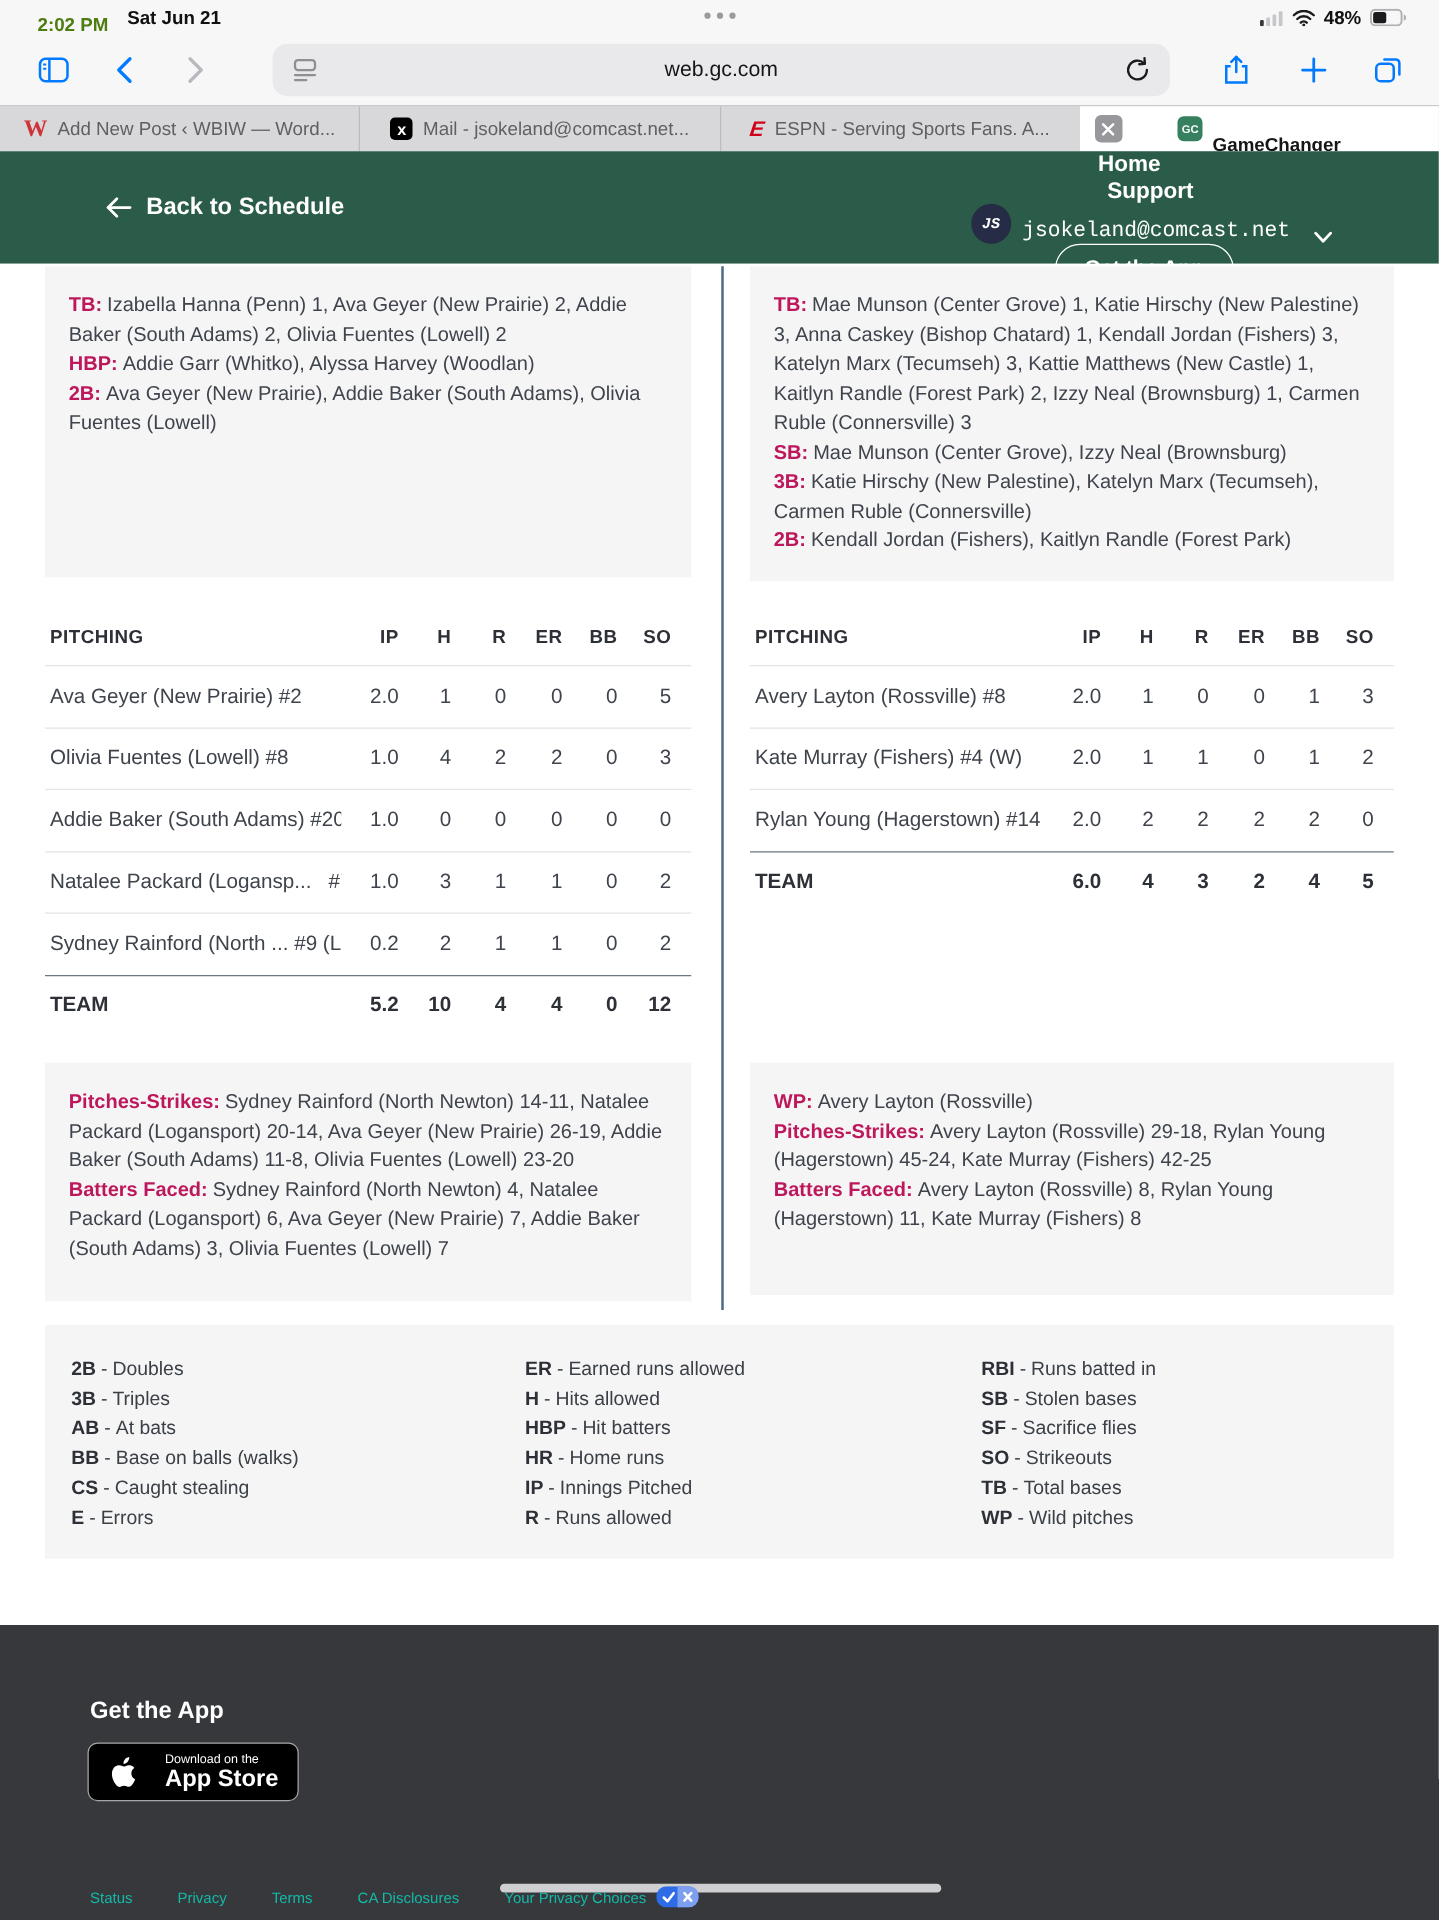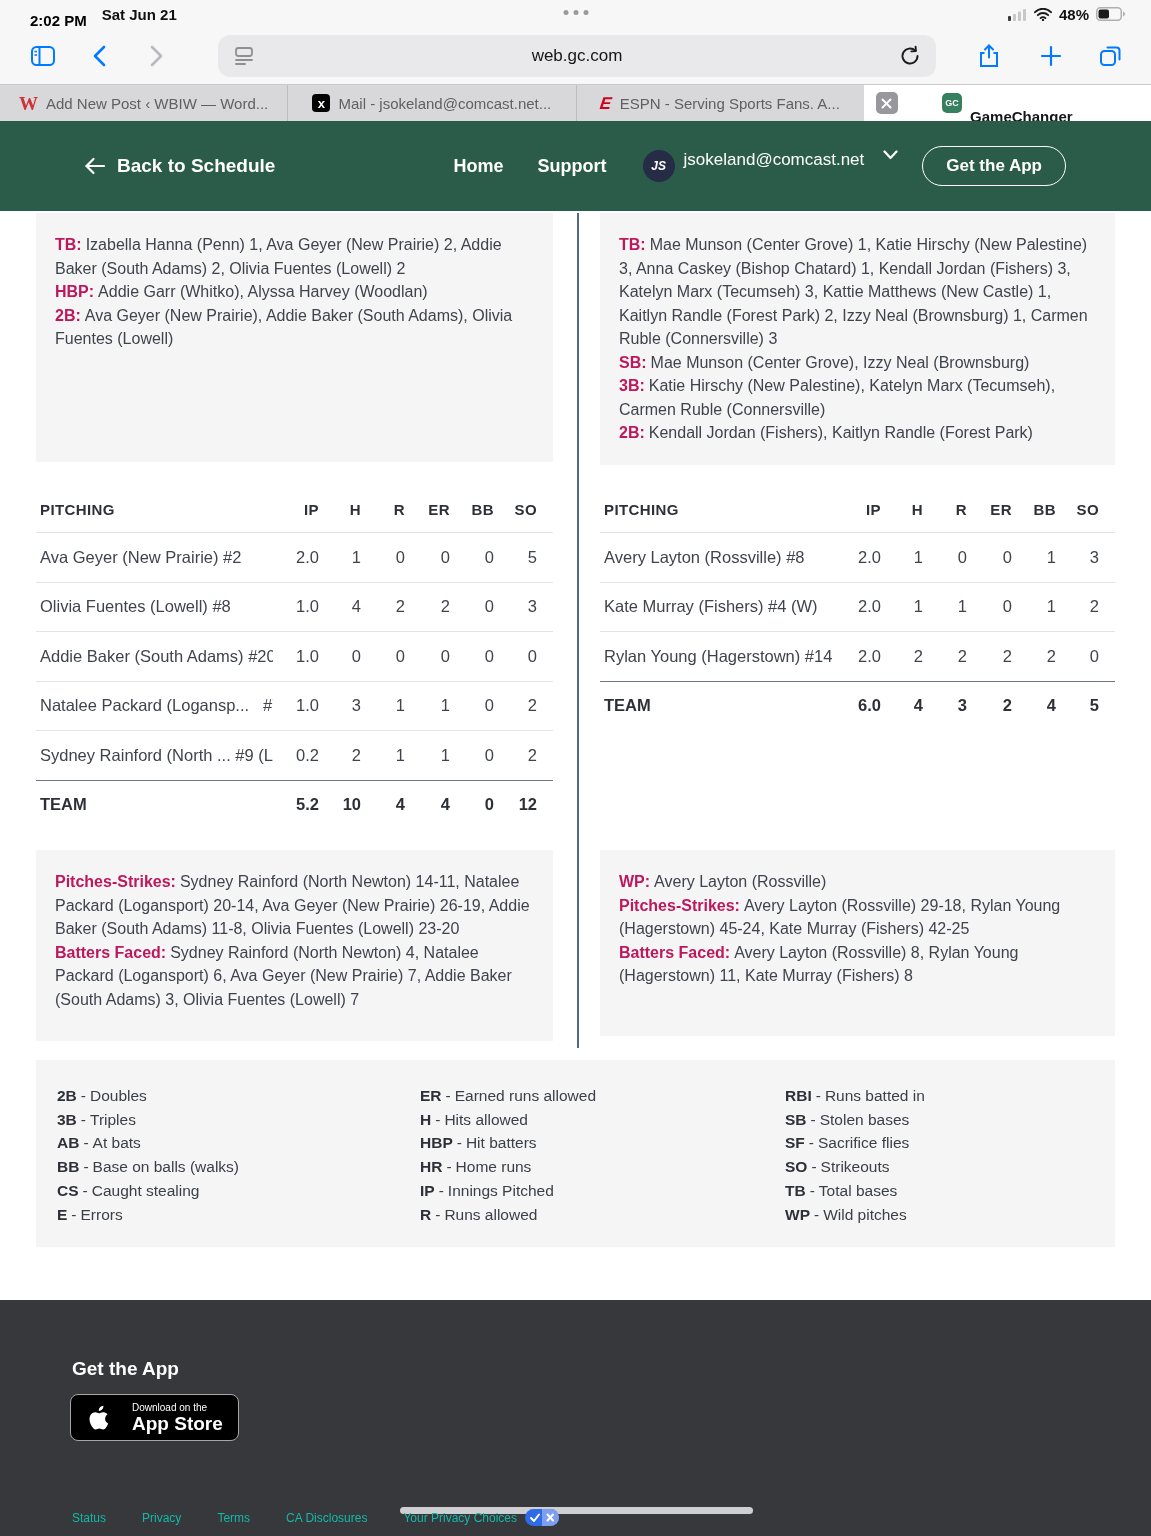--- a/index.html
+++ b/index.html
@@ -3,21 +3,21 @@
 <meta charset="utf-8">
 <style>
   html,body{margin:0;padding:0;background:#fff;}
   body{width:1151px;height:1536px;position:relative;overflow:hidden;
        font-family:"Liberation Sans",sans-serif;-webkit-font-smoothing:antialiased;}
   .screen{position:absolute;inset:0;}
 
   
   .statusbar{position:absolute;left:0;top:0;width:100%;height:28px;background:#f7f7f8;
              display:flex;align-items:center;padding:0 26px 0 30px;box-sizing:border-box;}
-  .sb-time{font-size:15px;font-weight:700;color:#000000;margin-top:12px;}
+  .sb-time{font-size:15px;font-weight:700;color:#4d7c0f;margin-top:12px;}
   .sb-date{font-size:15px;font-weight:600;color:#111;margin-left:15px;}
   .sb-dots{position:absolute;left:50%;top:10px;transform:translateX(-50%);display:flex;gap:5px;}
   .sb-dots i{width:5px;height:5px;border-radius:50%;background:#9a9a9e;}
   .sb-right{margin-left:auto;display:flex;align-items:center;gap:7px;}
   .sb-batt-txt{font-size:15px;font-weight:600;color:#111;}
 
   
   .toolbar{position:absolute;left:0;top:28px;width:100%;height:56px;background:#f7f7f8;}
   .tb-icon{position:absolute;top:15px;width:26px;height:26px;cursor:pointer;}
   .urlbar{position:absolute;left:218px;top:7px;width:718px;height:42px;background:#e9e9eb;
@@ -41,24 +41,24 @@
   .fav-espn{font-weight:700;font-style:italic;font-size:17px;color:#d0021b;line-height:1;transform:skewX(-8deg);}
   .fav-gc{width:20px;height:20px;border-radius:5px;background:#37805f;color:#fff;display:flex;
           align-items:center;justify-content:center;font-size:9px;font-weight:700;line-height:1;}
   .tab-close{position:absolute;left:12px;top:7px;width:22px;height:22px;border-radius:5px;
              background:#97979c;display:flex;align-items:center;justify-content:center;cursor:pointer;}
 
   
   .navbar{position:absolute;left:0;top:121px;width:100%;height:90px;background:#2b5c49;color:#fff;}
   .nav-back{position:absolute;left:84px;top:0;height:90px;display:flex;align-items:center;gap:11px;cursor:pointer;}
   .nav-back-label{font-size:19px;font-weight:700;}
-  .nav-right{position:absolute;right:85px;top:0;height:90px;display:flex;align-items:center;}
+  .nav-right{position:absolute;right:85px;top:0;height:90px;display:flex;align-items:center;flex-direction:column;}
   .nav-link{font-size:18px;font-weight:700;cursor:pointer;}
   .nav-link + .nav-link{margin-left:34px;}
-  .nav-account{margin-left:36px;display:flex;align-items:flex-start;gap:9px;cursor:pointer;}
+  .nav-account{margin-left:36px;display:flex;align-items:flex-end;gap:9px;cursor:pointer;font-family:Liberation Mono, monospace;}
   .avatar{width:32px;height:32px;border-radius:50%;background:#262c45;display:flex;align-items:center;
           justify-content:center;font-size:12px;font-weight:700;font-style:italic;color:#fff;}
   .nav-email{font-size:17px;}
   .nav-chevron{margin-left:10px;}
   .get-app-pill{margin-left:24px;border:1.5px solid #fff;border-radius:21px;padding:9px 23px;
                 font-size:17px;font-weight:700;cursor:pointer;white-space:nowrap;}
 
   
   .main{position:absolute;left:0;top:211px;width:100%;height:1089px;background:#fff;}
   .col-divider{position:absolute;left:577px;top:2px;width:1.5px;height:835px;background:#4f6b80;}

